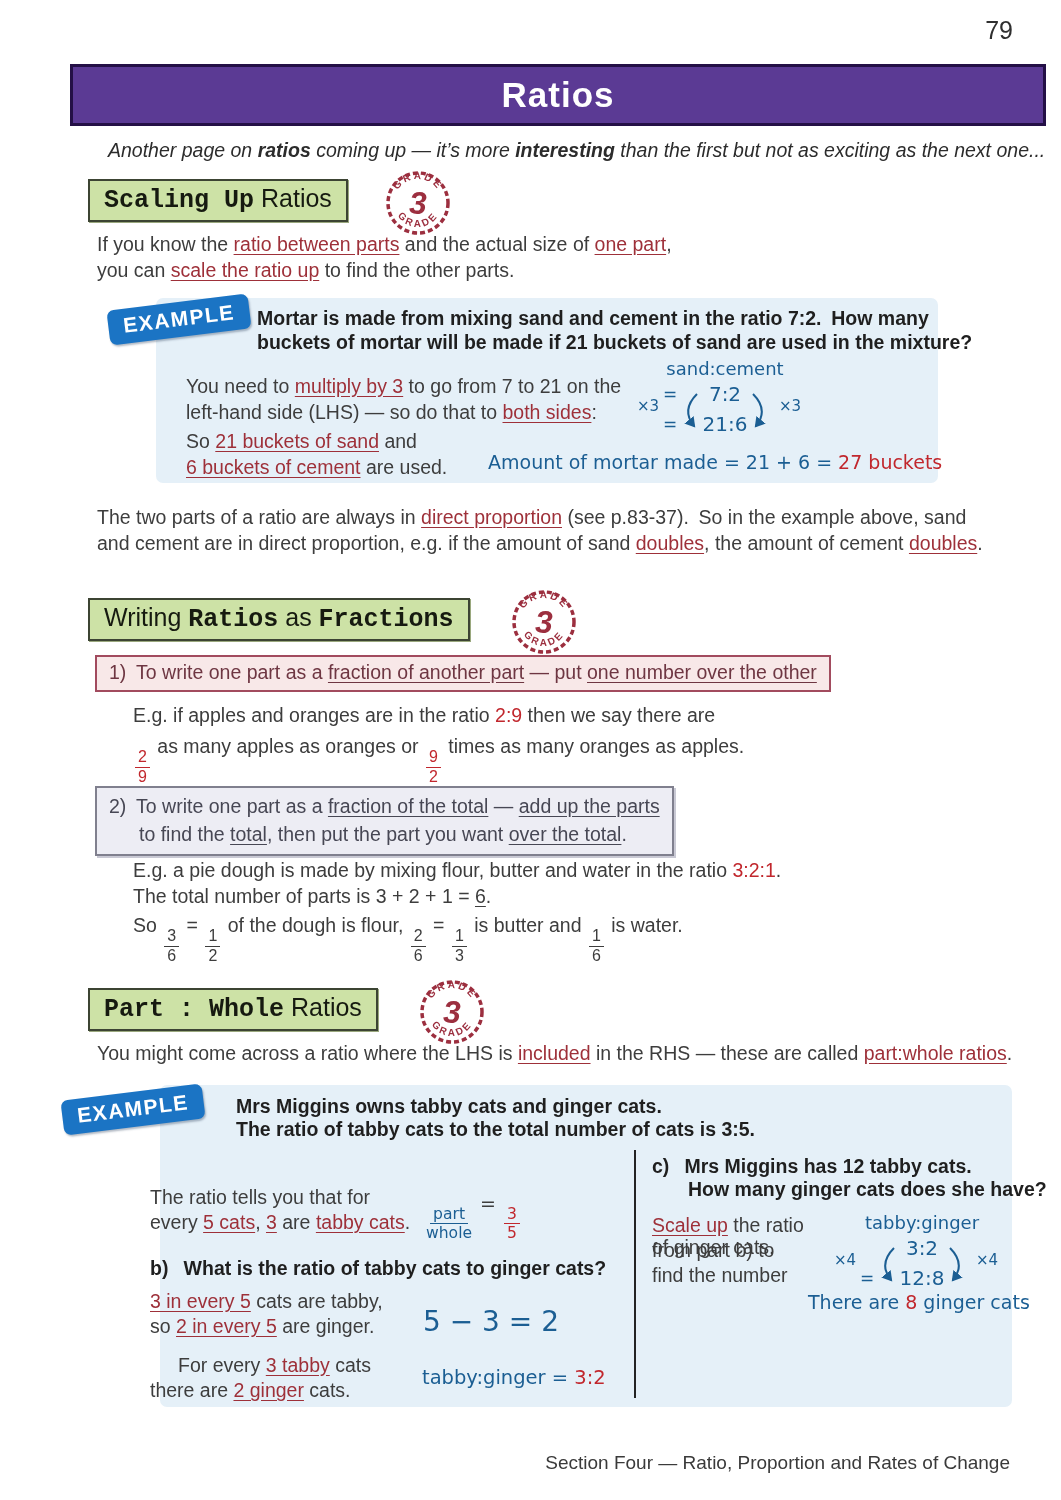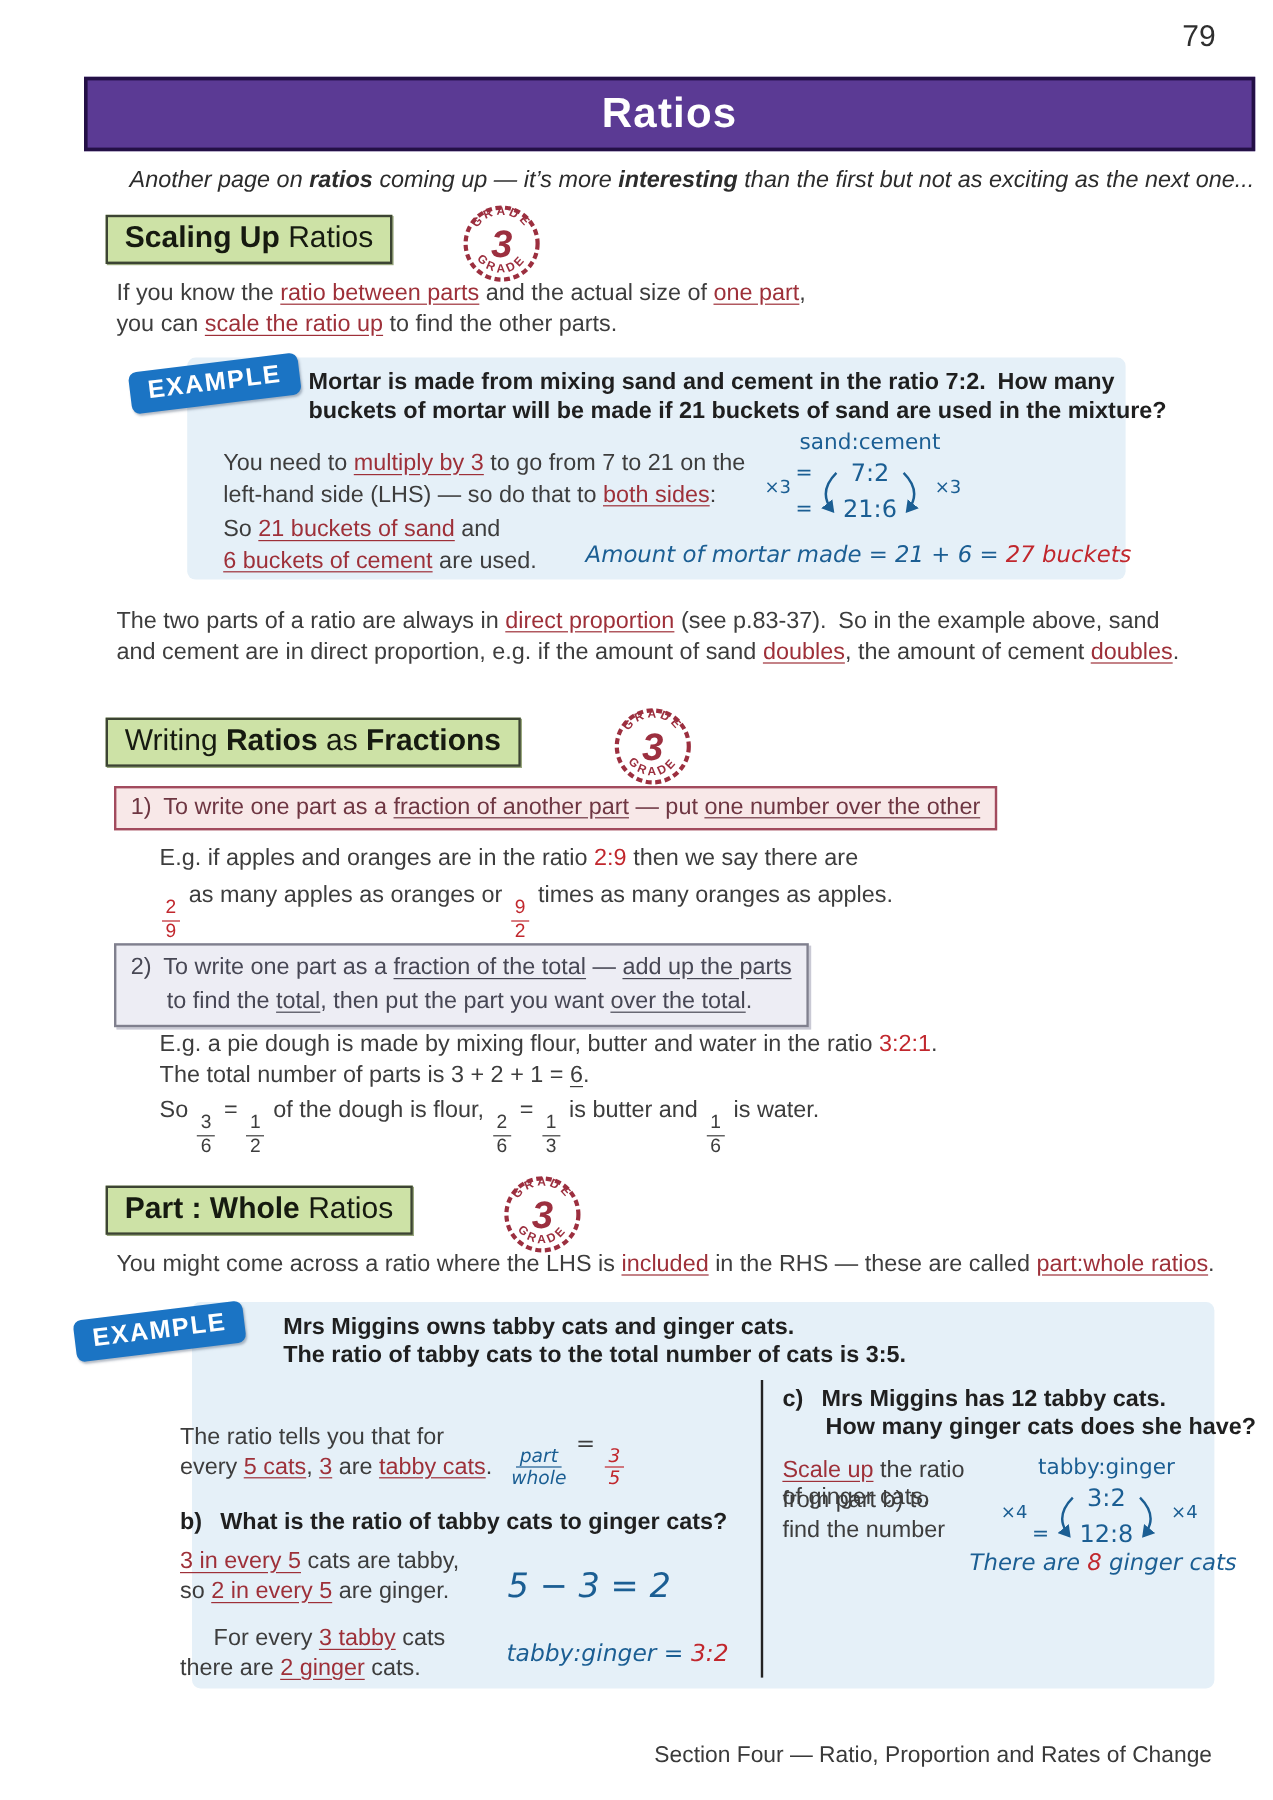--- a/index.html
+++ b/index.html
@@ -7,32 +7,32 @@
         font-family:"Liberation Sans",sans-serif;color:#3d3d3d;}
   .abs{position:absolute;white-space:nowrap;}
   .pagenum{font-size:25px;color:#2f2f2f;}
   .banner{position:absolute;left:70px;right:15px;top:64px;height:56px;background:#5b3a94;
           border:3px solid #241046;display:flex;align-items:center;justify-content:center;}
   .banner-title{color:#ffffff;font-size:35px;font-weight:bold;letter-spacing:1px;}
   .intro{font-size:19.5px;font-style:italic;color:#2c2c2c;}
   .bb{font-weight:bold;}
   .sec-h{position:absolute;background:#cde2a6;border:2px solid #3c4433;padding:3px 14px 5px 14px;
          font-size:25px;color:#161a10;box-shadow:1px 1px 0 #9aa87e;}
-  .hb{font-weight:bold;}
+  .hb{font-weight:bold;font-family:Liberation Mono, monospace;}
   .body-l{font-size:19.5px;line-height:26px;}
   .ured{color:#9e3039;text-decoration:underline;text-underline-offset:3px;}
   .u{text-decoration:underline;text-underline-offset:3px;}
   .red{color:#c1272d;}
   .blue{color:#1b5e93;}
   .exbox{position:absolute;background:#e5f0f8;border-radius:7px;}
   .exbadge{position:absolute;background:#1b74c4;color:#ffffff;font-weight:bold;font-size:21px;
            padding:5px 15px 6px 15px;border-radius:7px;transform:rotate(-7deg);letter-spacing:1.5px;
            box-shadow:1px 2px 2px rgba(40,60,90,.35);}
   .exq{font-size:19.5px;font-weight:bold;color:#1f1f1f;}
-  .hand{font-family:"DejaVu Sans",sans-serif;font-style:italic;}
+  .hand{font-family:"DejaVu Sans",sans-serif;}
   .nbox1{position:absolute;background:#f8e8e8;border:2px solid #a24b5e;color:#6e3642;
          font-size:19.5px;padding:4px 12px 6px 12px;white-space:nowrap;}
   .nbox2{position:absolute;background:#ededf4;border:2px solid #80808e;color:#474754;
          font-size:19.5px;padding:4px 12px 6px 12px;line-height:28px;box-shadow:2px 2px 0 #c9c9d4;}
   .frac{display:inline-flex;flex-direction:column;align-items:center;line-height:1.05;
         vertical-align:-0.55em;font-size:0.82em;margin:0 2px;}
   .frac .fn{padding:0 3px 1px 3px;border-bottom:1.6px solid currentColor;}
   .frac .fd{padding-top:1px;}
   .sdiag{position:absolute;width:200px;height:100px;font-family:"DejaVu Sans",sans-serif;}
   .sd-header{position:absolute;top:0;left:0;width:100%;text-align:center;font-size:18px;}

